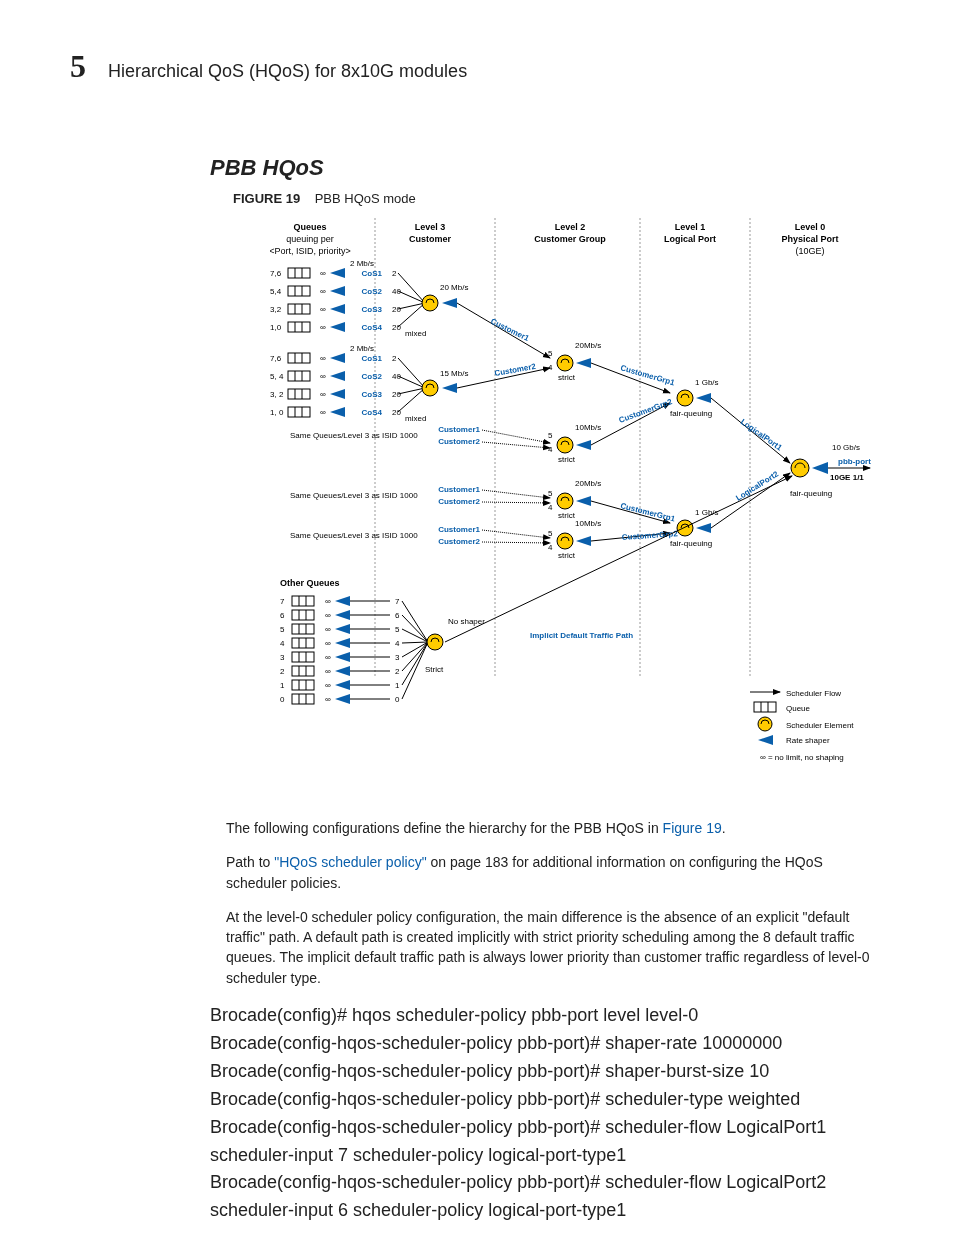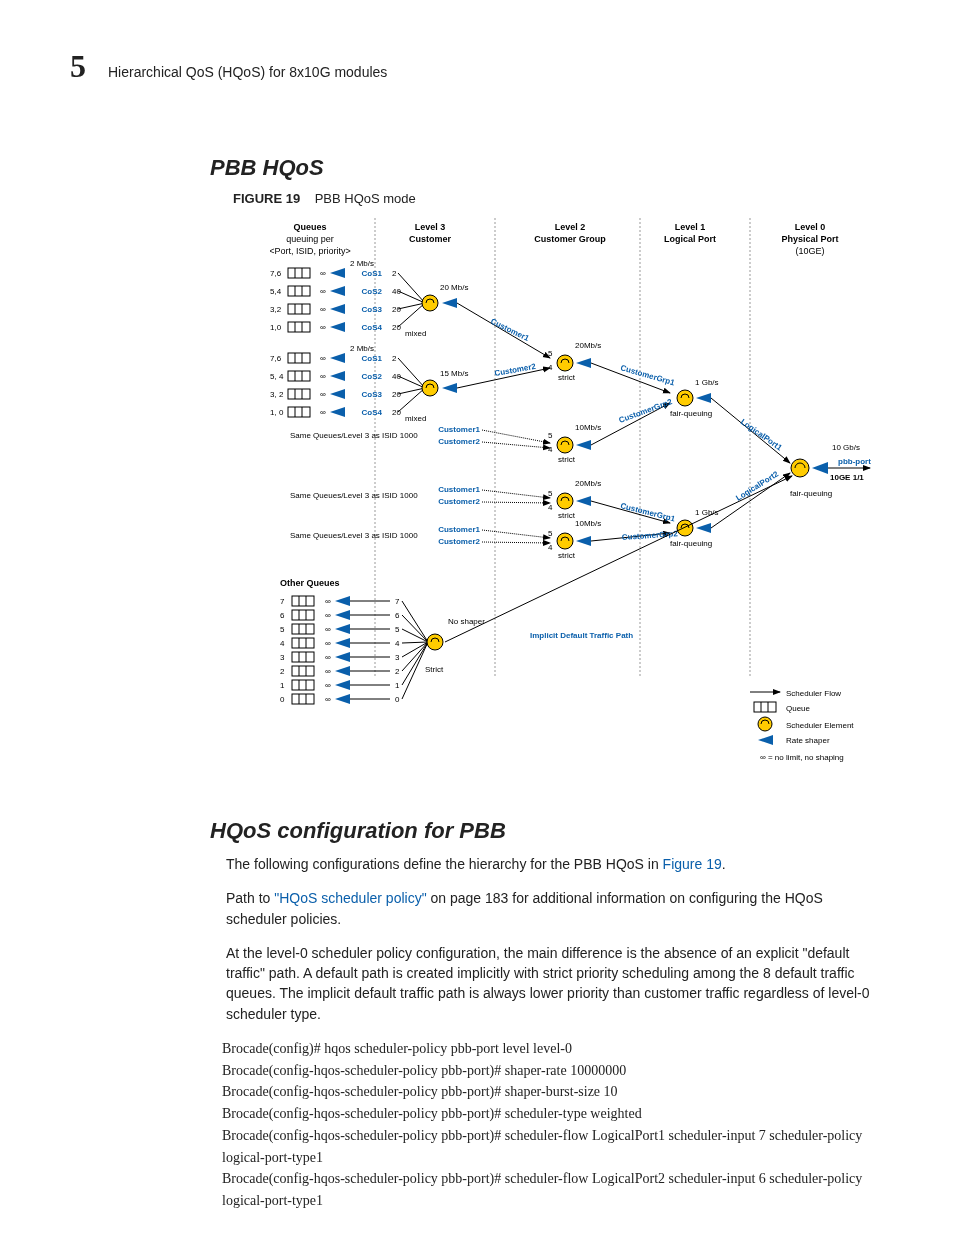--- a/index.html
+++ b/index.html
@@ -19,21 +19,21 @@
     align-items: baseline;
     gap: 22px;
     margin-bottom: 70px;
   }
   .chapter-num {
     font-family: Georgia, 'Times New Roman', serif;
     font-size: 32px;
     font-weight: bold;
   }
   .header-text {
-    font-size: 14px;
+    font-size: 18px;
     text-align: right;
   }
   .content {
     margin-left: 140px;
   }
   h2.italic-head {
     font-style: italic;
     font-weight: bold;
     font-size: 22px;
     margin: 0 0 10px 0;
@@ -51,25 +51,25 @@
     line-height: 1.2;
   }
   .diagram-svg { display:block; }
   .para {
     font-size: 14px;
     line-height: 1.45;
     margin: 0 0 14px 16px;
   }
   a.link { color: #0a5fab; text-decoration: none; }
   pre.code {
-    font-family: Liberation Serif, serif;
-    font-size: 14px;
+    font-family: Liberation Sans, sans-serif;
+    font-size: 18px;
     line-height: 1.55;
     white-space: pre-wrap;
-    margin: 12px;
+    margin: 0;
   }
   
   .dt { font-family: Arial, sans-serif; fill:#000; }
   .dtb { font-weight:bold; }
   .dblue { fill:#0a5fab; font-weight:bold; }
   .small { font-size:8px; }
 </style>
 </head>
 <body>
 
@@ -434,21 +434,20 @@
           <circle cx="15" cy="36" r="7" fill="#fc0" stroke="#000"></circle>
             <path d="M11 36 a4 4 0 1 1 8 0" fill="none" stroke="#000"></path>
           <text class="dt small" x="36" y="40">Scheduler Element</text>
           <path d="M8 52 L23 47 L23 57 Z" fill="#0a5fab"></path>
           <text class="dt small" x="36" y="55">Rate shaper</text>
           <text class="dt small" x="10" y="72">∞ = no limit, no shaping</text>
         </g>
       </svg>
     </div>
 
-    <h2 class="italic-head">HQoS configuration for PBB</h2>
 
     <p class="para">
       <span>The following configurations define the hierarchy for the PBB HQoS in </span><a class="link" href="#">Figure 19</a><span>.</span>
     </p>
 
     <p class="para">
       <span>Path to </span><a class="link" href="#">"HQoS scheduler policy"</a><span> on page 183 for additional information on configuring the HQoS scheduler policies.</span>
     </p>
 
     <p class="para">At the level-0 scheduler policy configuration, the main difference is the absence of an explicit "default traffic" path. A default path is created implicitly with strict priority scheduling among the 8 default traffic queues. The implicit default traffic path is always lower priority than customer traffic regardless of level-0 scheduler type.</p>

